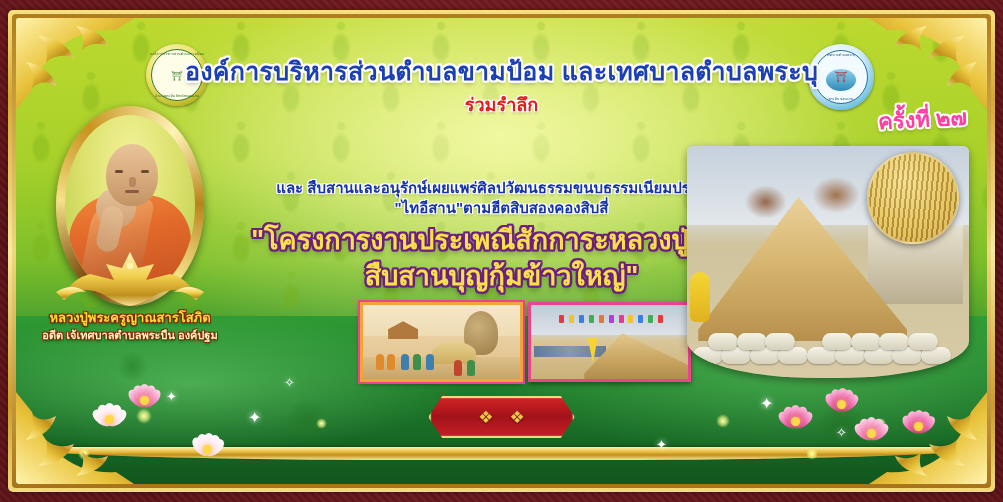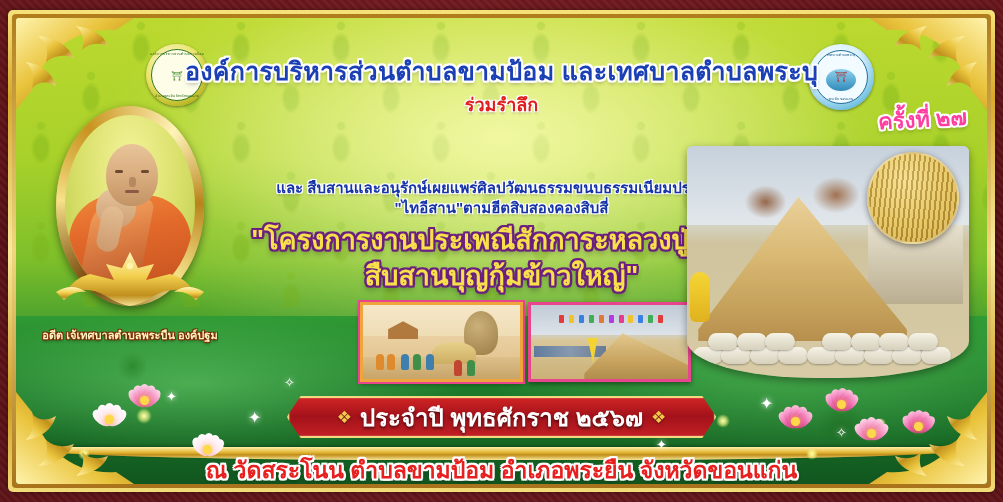--- a/index.html
+++ b/index.html
@@ -501,20 +501,21 @@
             <stop offset=".8" stop-color="#c08f1d"></stop>
                 <stop offset="1" stop-color="#f5e296"></stop>
               </linearGradient>
             </defs>
           <path d="M80 4 L88 20 L104 16 L96 32 L120 26 Q136 30 144 44 Q120 38 104 48 Q92 56 80 58 Q68 56 56 48 Q40 38 16 44 Q24 30 40 26 L64 32 L56 16 L72 20 Z" fill="url(#g2)"></path>
           <path d="M6 44 Q22 34 36 44 Q24 42 14 52 Z" fill="url(#g2)"></path>
           <path d="M154 44 Q138 34 124 44 Q136 42 146 52 Z" fill="url(#g2)"></path>
           <circle cx="80" cy="18" r="3.2" fill="#fff3b0"></circle>
         </svg>
       </div>
+      <div class="portrait-caption1">หลวงปู่พระครูญาณสารโสภิต</div>
       <div class="portrait-caption2">อดีต เจ้เทศบาลตำบลพระบืน องค์ปฐม</div>
     </div>
 
     <div class="photo photo-mural">
       <div class="sky"></div>
       <div class="tree"></div>
       <div class="hut"></div>
       <div class="grd"></div>
       <div class="mound"></div>
       <div class="p o" style="left:8%"></div>
@@ -568,20 +569,18 @@
         <i class="r2" style="left:50%"></i>
           <i class="r2" style="left:61%"></i>
           <i class="r2" style="left:72%"></i>
         <i class="r2" style="left:83%"></i>
       </div>
     </div>
     <div class="photo-inset"></div>
 
     <div class="ribbon">
       <span class="dia">❖</span>
-      <span class="rtext">ประจำปี พุทธศักราช ๒๕๖๗</span>
       <span class="dia">❖</span>
     </div>
 
-    <div class="venue">ณ วัดสระโนน ตำบลขามป้อม อำเภอพระยืน จังหวัดขอนแก่น</div>
 
   </div>
 </div>
 
 </body></html>

